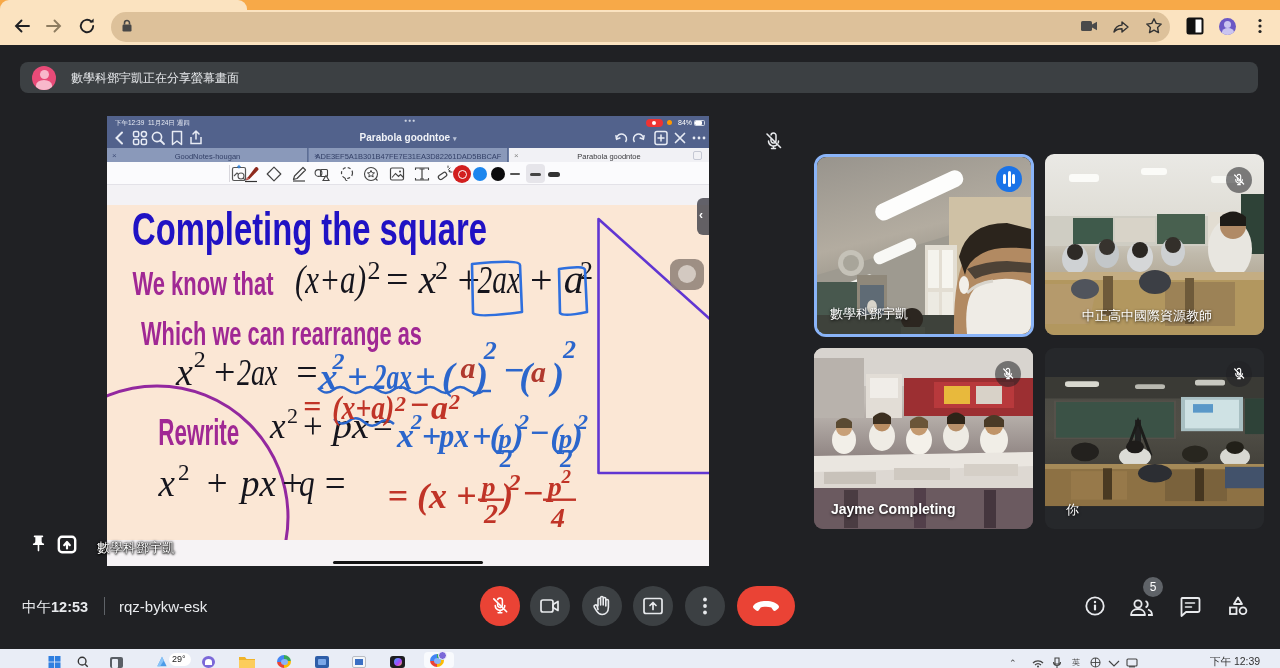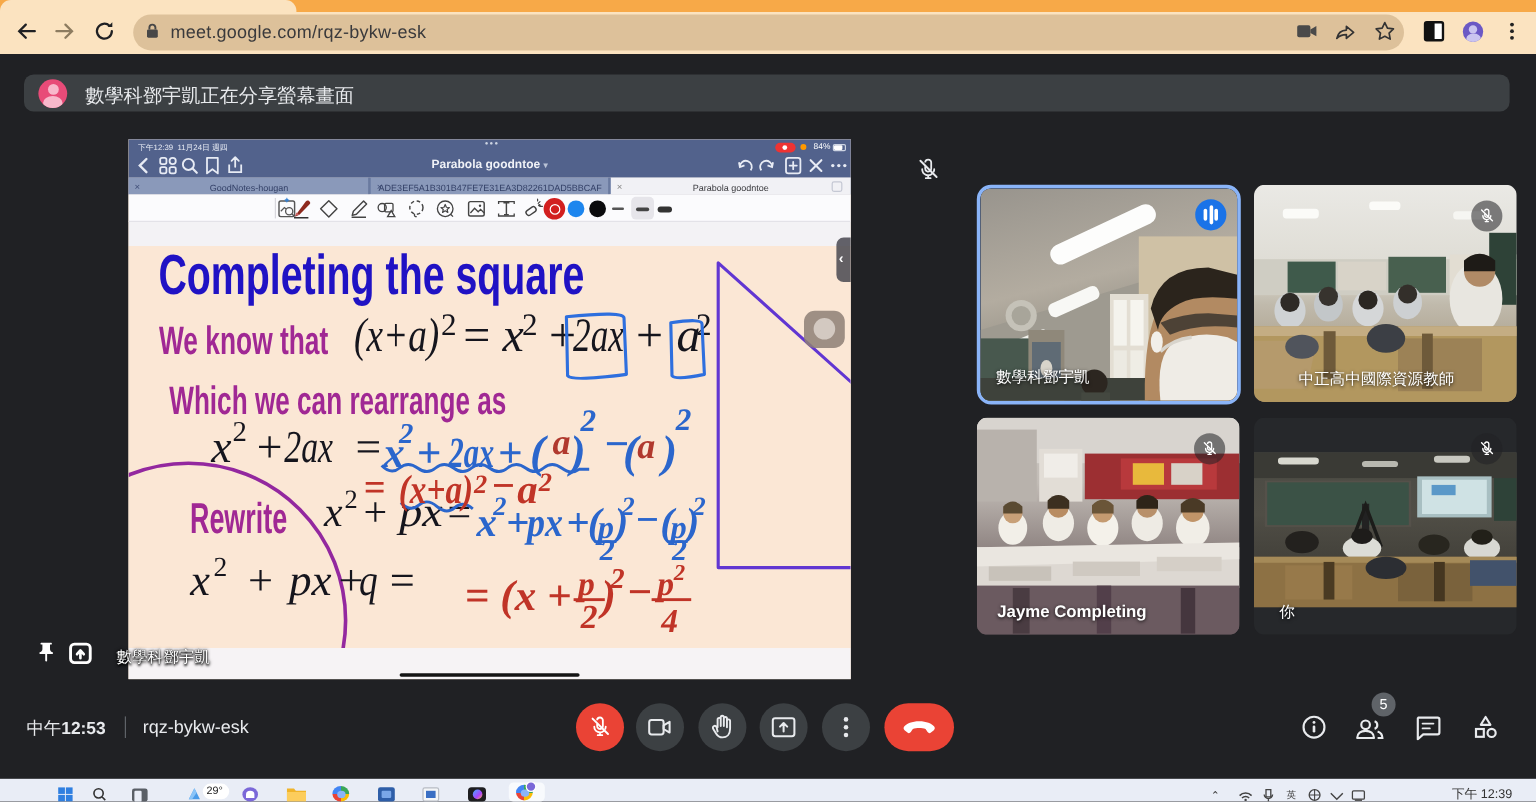--- a/index.html
+++ b/index.html
@@ -26,21 +26,20 @@
 <svg class="abs" style="left:77px;top:16px" width="20" height="20" viewBox="0 0 20 20">
       <path d="M16.2 10a6.2 6.2 0 1 1-1.9-4.5" stroke="#1f2023" stroke-width="1.9" fill="none" stroke-linecap="round"></path>
       <path d="M16.6 2.6v4h-4z" fill="#1f2023"></path>
     </svg>
 
 <div class="abs" style="left:111px;top:11.5px;width:1059px;height:30px;background:#ddc19a;border-radius:15px;"></div>
 <svg class="abs" style="left:119px;top:18px" width="16" height="16" viewBox="0 0 16 16">
       <rect x="3.5" y="6.5" width="9" height="7" rx="1.2" fill="#474747"></rect>
       <path d="M5.5 6.5V5a2.5 2.5 0 0 1 5 0v1.5" stroke="#474747" stroke-width="1.6" fill="none"></path>
     </svg>
-<div class="abs" style="left:142px;top:18.5px;font-size:15px;color:#3a3a3c;letter-spacing:0.2px;">meet.google.com/rqz-bykw-esk</div>
 
 <svg class="abs" style="left:1080px;top:18px" width="18" height="16" viewBox="0 0 18 16">
       <rect x="1" y="3" width="11" height="10" rx="1.6" fill="#4a4a4a"></rect>
       <path d="M12 6.5l5-2.8v8.6l-5-2.8z" fill="#4a4a4a"></path>
     </svg>
 
 <svg class="abs" style="left:1112px;top:17px" width="18" height="18" viewBox="0 0 18 18">
       <path d="M2 15c1-4.5 4-6.8 8-6.9V5l6 5-6 5v-3.2c-3.2 0-5.8.6-8 3.2z" stroke="#333" stroke-width="1.4" fill="none" stroke-linejoin="round"></path>
     </svg>
 
@@ -64,21 +63,21 @@
       <circle cx="9" cy="14.5" r="1.6" fill="#222"></circle>
     </svg>
 
 <div class="abs" style="left:0;top:45px;width:1280px;height:604px;background:#202124;"></div>
 
 <div class="abs" style="left:20px;top:62px;width:1238px;height:31px;background:#3c4043;border-radius:8px;"></div>
 <div class="abs" style="left:32px;top:65.5px;width:24px;height:24px;border-radius:50%;background:#e84b78;overflow:hidden;">
   <div class="abs" style="left:7.5px;top:4.5px;width:9px;height:9px;border-radius:50%;background:#f8b8cb;"></div>
   <div class="abs" style="left:4px;top:14.5px;width:16px;height:11px;border-radius:50% 50% 0 0;background:#f8b8cb;"></div>
 </div>
-<div class="abs" style="left:71px;top:70px;font-size:16px;color:#e8eaed;font-family:Liberation Serif, serif;">數學科鄧宇凱正在分享螢幕畫面</div>
+<div class="abs" style="left:71px;top:70px;font-size:12px;color:#e8eaed;font-family:Liberation Serif, serif;">數學科鄧宇凱正在分享螢幕畫面</div>
 
 <div class="abs" style="left:107px;top:116px;width:602px;height:450px;overflow:hidden;background:#fbe7d5;">
 
   <div class="abs" style="left:0;top:0;width:602px;height:32px;background:#52628c;"></div>
   <div class="abs" style="left:8px;top:3px;font-size:6.5px;color:#e8ecf5;">下午12:39&nbsp; 11月24日 週四</div>
   <div class="abs" style="left:297px;top:1px;font-size:5px;color:#cdd4e2;letter-spacing:1px;">●●●</div>
 
   <div class="abs" style="left:539px;top:3px;width:17px;height:8px;background:#e33;border-radius:4px;"></div>
   <div class="abs" style="left:545px;top:5px;width:4px;height:4px;background:#fff;border-radius:50%;"></div>
   <div class="abs" style="left:560px;top:4px;width:5px;height:5px;background:#f90;border-radius:50%;"></div>

